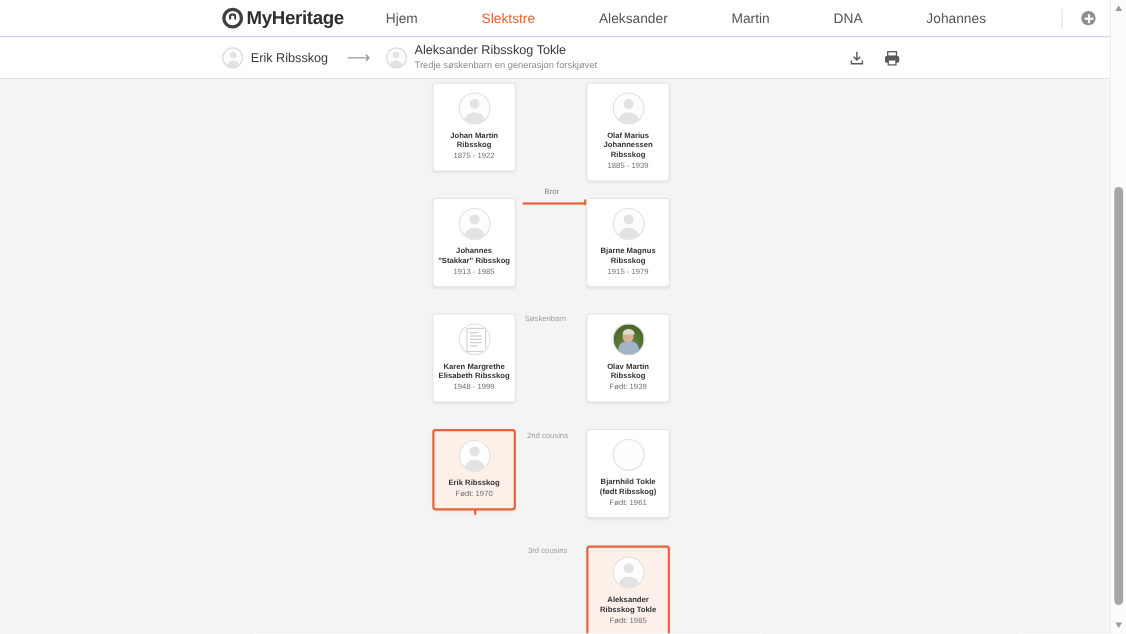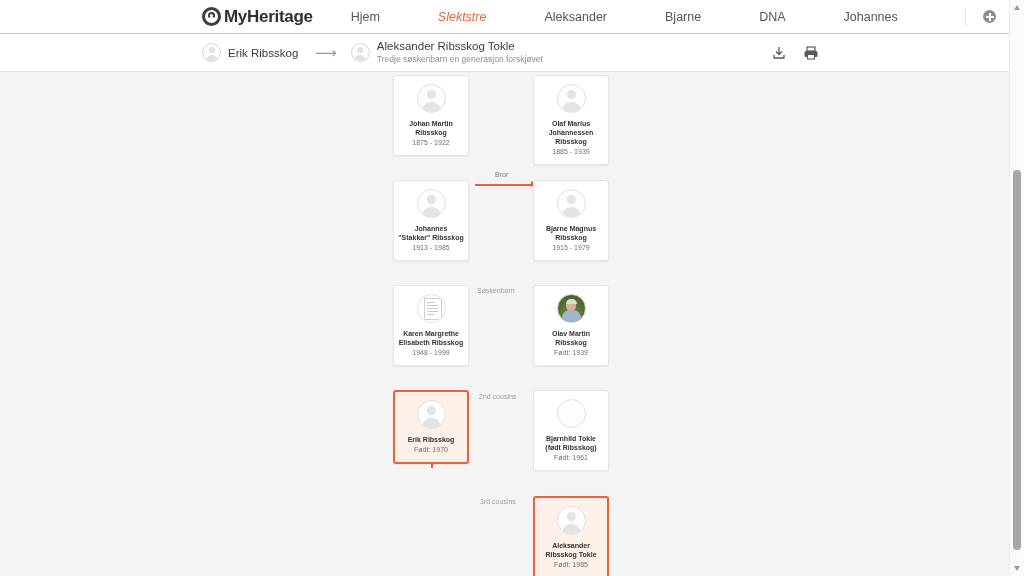--- a/index.html
+++ b/index.html
@@ -54,21 +54,21 @@
     margin-left: 38px;
     flex: 1;
   }
   .nav-link {
     font-size: 12.5px;
     color: #555555;
     margin-right: 58px;
     white-space: nowrap;
     cursor: pointer;
   }
-  .nav-link.active { color: #e8633a; font-style: italic; }
+  .nav-link.active { color: #e8633a; }
   .nav-divider {
     width: 1px; height: 18px;
     background: #e0e0e0;
     margin-right: 17px;
   }
   .nav-globe {
     width: 13px; height: 13px;
     border-radius: 50%;
     background: #8e8e8e;
     position: relative;
@@ -347,21 +347,21 @@
 
 <div class="topnav">
   <div class="logo-wrap">
     <div class="logo-mark"></div>
     <span class="logo-text">MyHeritage</span>
   </div>
   <div class="nav-links">
     <span class="nav-link">Hjem</span>
     <span class="nav-link active">Slektstre</span>
     <span class="nav-link">Aleksander</span>
-    <span class="nav-link">Bjarne</span>
+    <span class="nav-link">Martin</span>
     <span class="nav-link">DNA</span>
     <span class="nav-link">Johannes</span>
   </div>
   <div class="nav-divider"></div>
   <div class="nav-globe"></div>
 </div>
 
 <div class="crumbbar">
   <div class="crumb-person">
     <div class="avatar-mini"></div>

